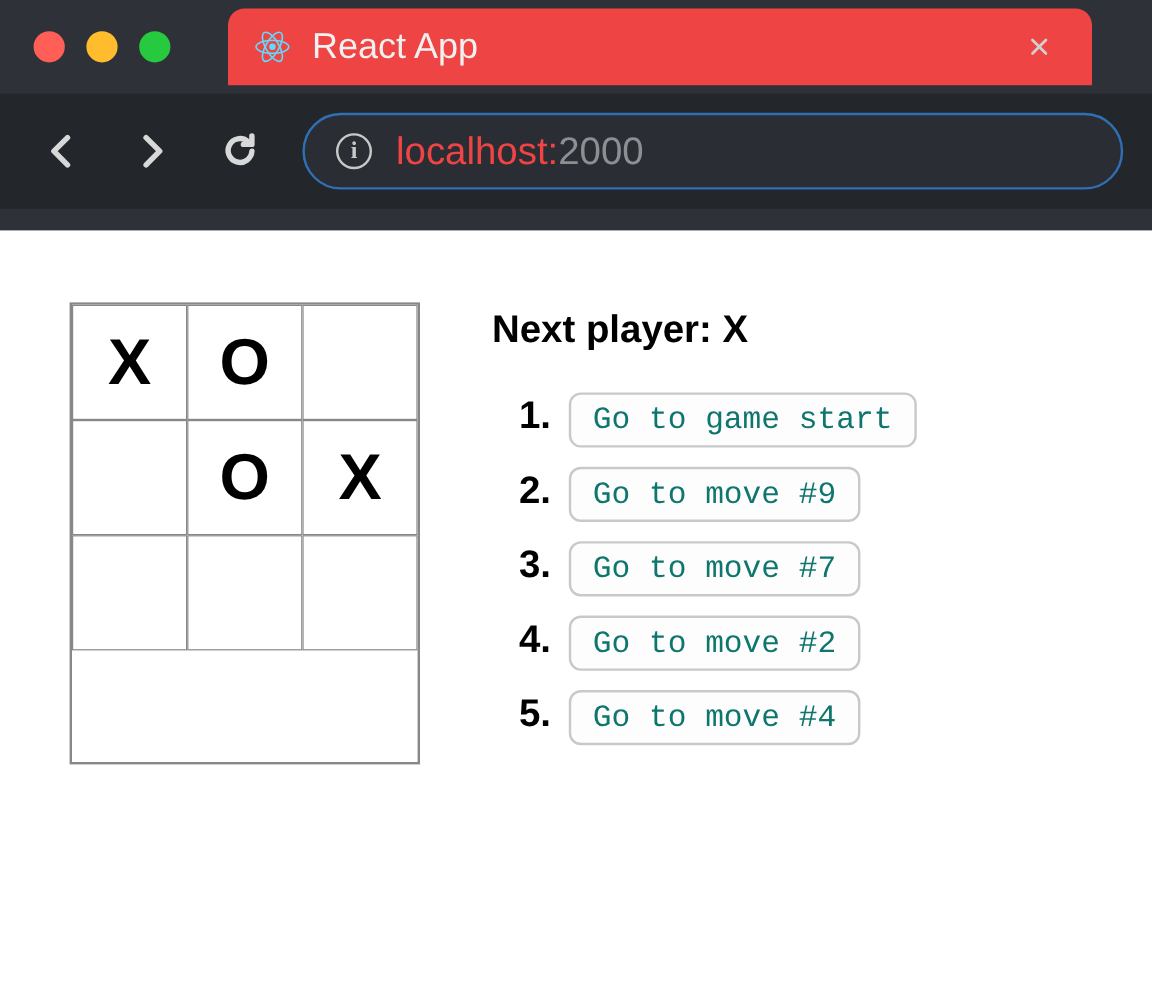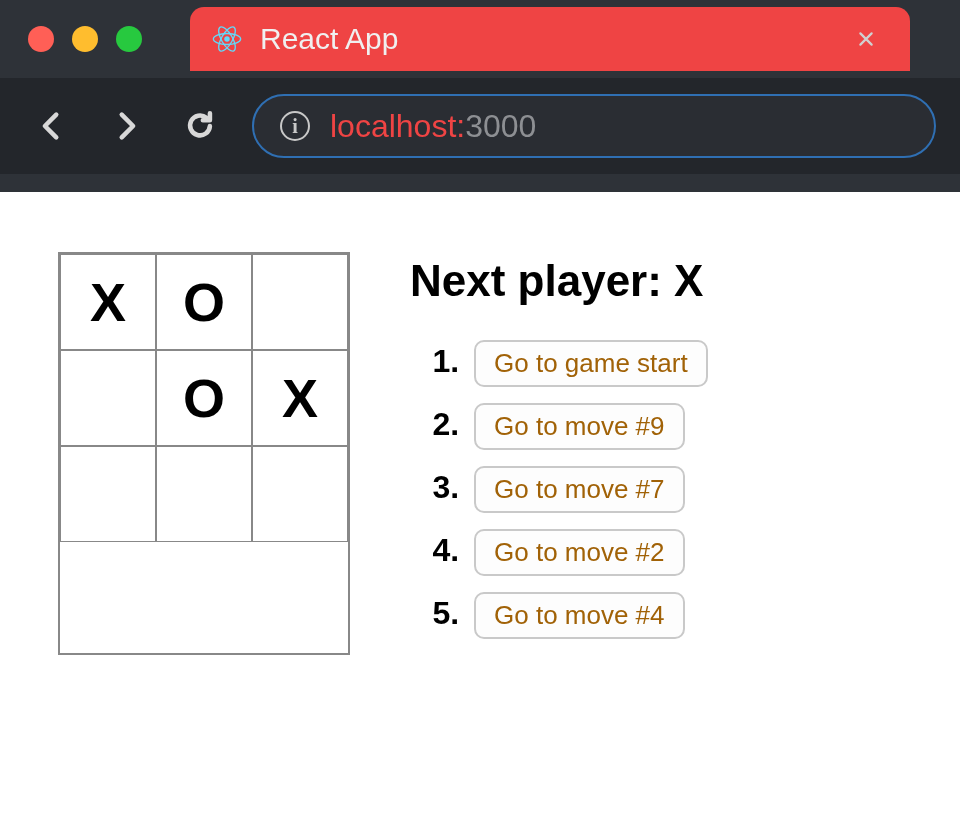--- a/index.html
+++ b/index.html
@@ -116,45 +116,45 @@
       font-weight: 800;
       font-family: Arial, sans-serif;
       background:#fff;
       cursor:pointer;
     }
 
     .panel {
       padding-top: 4px;
     }
     .status {
-      font-size: 44px;
+      font-size: 32px;
       font-weight: 700;
       margin-bottom: 34px;
     }
     .moves {
       list-style: decimal;
       padding-left: 58px;
     }
     .moves li {
       font-size: 32px;
       font-weight: 700;
       margin-bottom: 16px;
     }
     .moves li::marker { font-weight:700; }
     .move-btn {
       font-size: 26px;
       font-weight: 400;
-      font-family: Liberation Sans, sans-serif;
+      font-family: Liberation Mono, monospace;
       background: #fdfdfd;
       border: 2px solid #c9c9c9;
       border-radius: 10px;
       padding: 6px 18px;
       margin-left: 6px;
       cursor: pointer;
-      color:#a16207;
+      color:#0f766e;
     }
   </style>
 </head>
 <body>
 
 <div class="chrome">
   <div class="tab-strip">
     <div class="traffic-lights">
       <div class="traffic-light tl-red"></div>
       <div class="traffic-light tl-yellow"></div>
@@ -193,21 +193,21 @@
     </div>
     <div class="nav-btn">
       <svg viewBox="0 0 24 24">
           <path d="M19 12 A7 7 0 1 1 16.5 6.2"></path>
           <path d="M19 3 L19 8 L14 8" fill="none"></path>
         </svg>
     </div>
     <div class="address-bar">
       <span class="info-icon">i</span>
       <span>
-        <span class="host">localhost:</span><span class="port">3000</span>
+        <span class="host">localhost:</span><span class="port">2000</span>
       </span>
     </div>
   </div>
 </div>
 
 <div class="page">
   <div class="board">
     <div class="square">X</div>
     <div class="square">O</div>
     <div class="square"></div>

